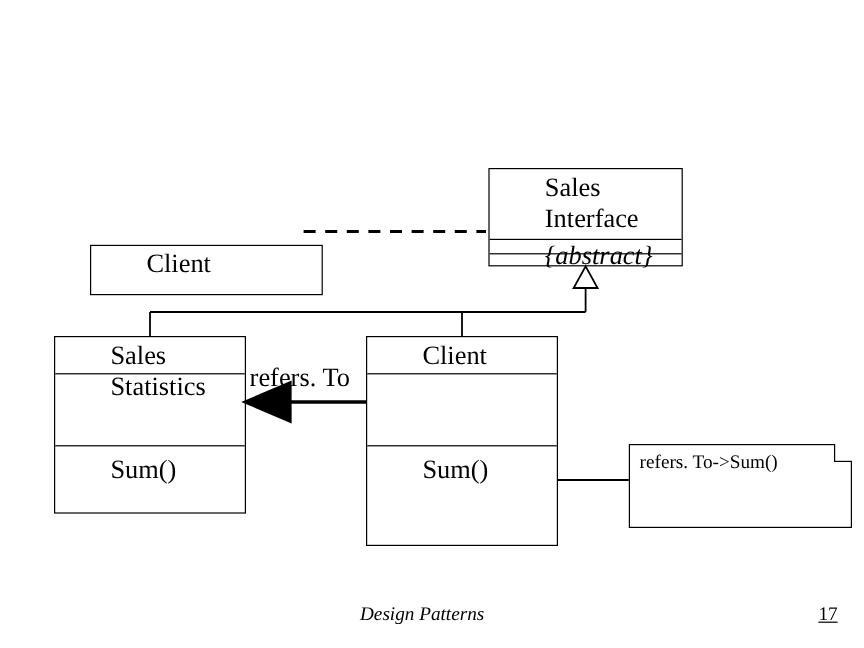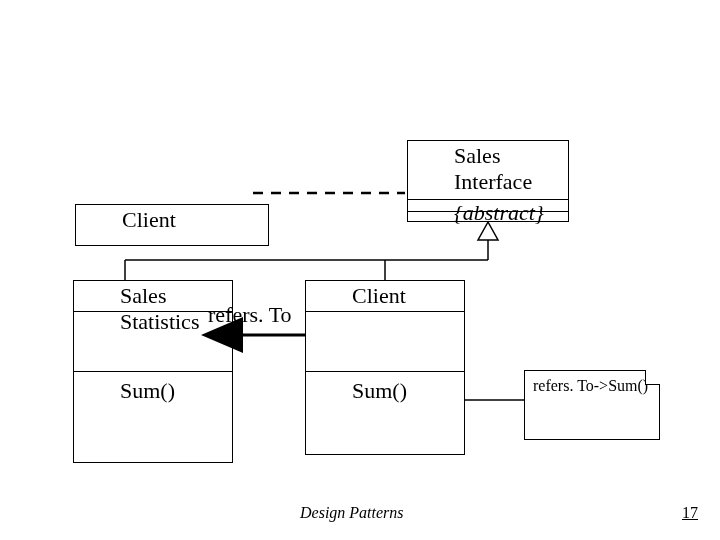--- a/index.html
+++ b/index.html
@@ -99,37 +99,37 @@
     <div class="label">Client</div>
   </div>
 
   <div class="box" style="left:407px; top:140px; width:162px; height:82px;">
     <div class="label">Sales Interface</div>
     <div class="label italic">{abstract}</div>
     <div class="hr" style="top:58px;"></div>
     <div class="hr" style="top:70px;"></div>
   </div>
 
-  <div class="box" style="left:45px; top:280px; width:160px; height:183px;margin-left:28px;">
+  <div class="box" style="left:45px; top:280px; width:160px; height:148px;">
     <div class="label">Sales Statistics</div>
     <div class="hr" style="top:30px;"></div>
     <div class="hr" style="top:90px;"></div>
     <div class="label" style="position:absolute; top:95px;">Sum()</div>
   </div>
 
   <div class="box" style="left:305px; top:280px; width:160px; height:175px;">
     <div class="label">Client</div>
     <div class="hr" style="top:30px;"></div>
     <div class="hr" style="top:90px;"></div>
     <div class="label" style="position:absolute; top:95px;">Sum()</div>
   </div>
 
   <div class="assoc-label" style="left:208px; top:302px;text-align:right;">refers. To</div>
 
-  <div class="note" style="left:524px; top:370px; width:136px; height:70px;">
+  <div class="note" style="left:524px; top:370px; width:186px; height:70px;">
     <div class="fold"></div>
     <div class="note-text">refers. To-&gt;Sum()</div>
   </div>
 
   <svg class="overlay" width="720" height="540">
     <defs>
       <marker id="arrow-solid" markerWidth="14" markerHeight="12" refX="12" refY="6" orient="auto">
         <path d="M0,0 L14,6 L0,12 Z" fill="#000"></path>
       </marker>
       <marker id="arrow-open-tri" markerWidth="18" markerHeight="16" refX="16" refY="8" orient="auto">

